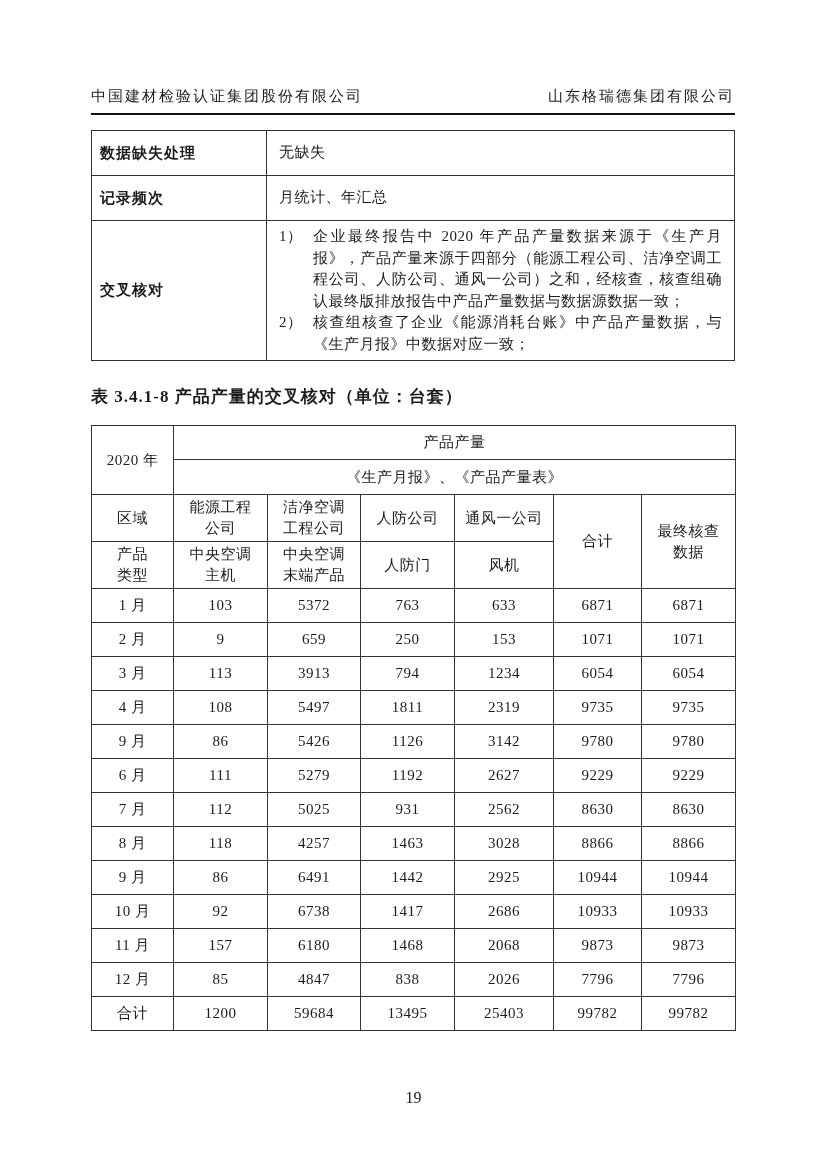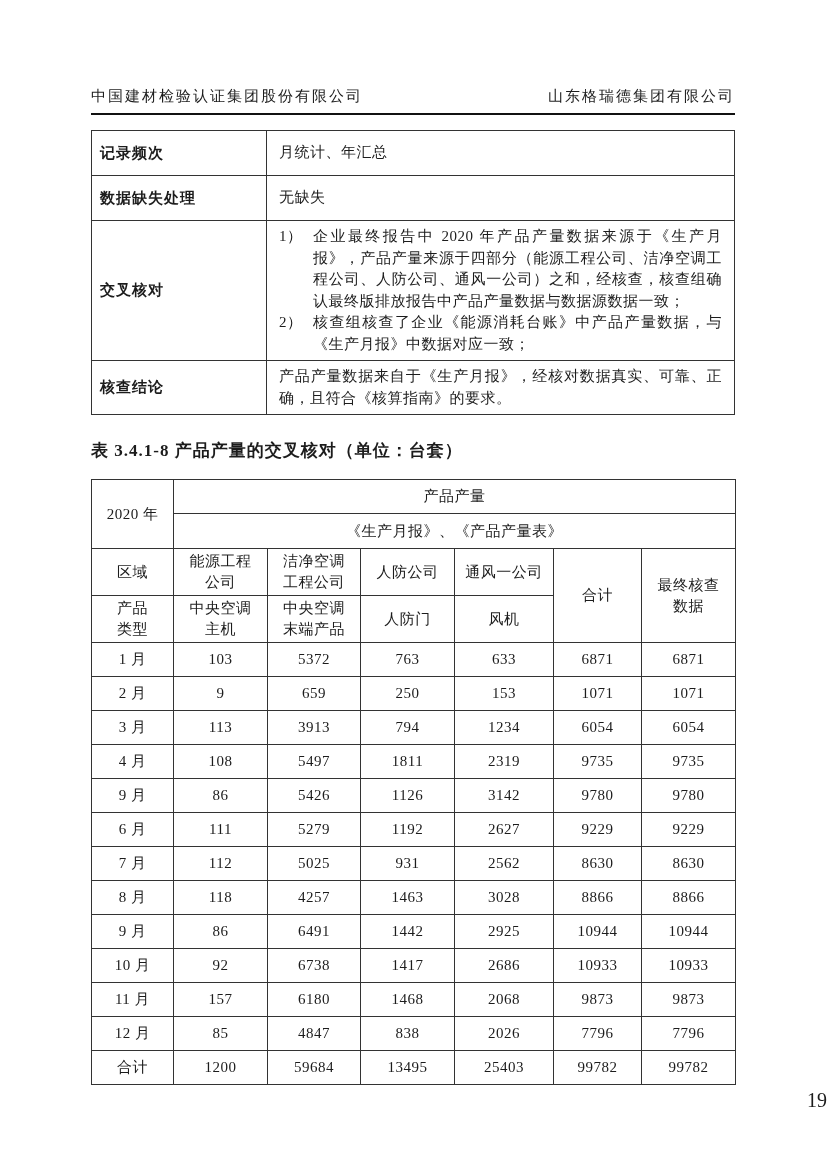--- a/index.html
+++ b/index.html
@@ -69,60 +69,56 @@
     padding:2px 2px;
   }
   .row-a td{height:29px;text-align:center;}
   .row-b td{height:30px;}
   .row-c td{height:41px;}
   .prod-table tbody td{height:29px;}
 
   
   .page-footer{
     position:absolute;left:0;top:1089px;width:827px;
-    text-align:right;font-size:20px;
+    text-align:center;font-size:16px;
   }
 </style>
 </head>
 <body>
 
 <div class="content">
 
   <div class="doc-header">
     <span>中国建材检验认证集团股份有限公司</span>
     <span>山东格瑞德集团有限公司</span>
   </div>
 
   <table class="info-table">
     <tbody>
         <tr class="row-short">
+      <td class="label-cell">数据缺失处理</td>
+      <td class="value-cell">无缺失</td>
+    </tr>
+    <tr class="row-short">
       <td class="label-cell">记录频次</td>
       <td class="value-cell">月统计、年汇总</td>
-    </tr>
-    <tr class="row-short">
-      <td class="label-cell">数据缺失处理</td>
-      <td class="value-cell">无缺失</td>
     </tr>
     <tr>
       <td class="label-cell">交叉核对</td>
       <td class="value-cell">
         <div class="cc-item">
           <span class="cc-marker">1）</span>
           <span class="cc-text">企业最终报告中 2020 年产品产量数据来源于《生产月报》，产品产量来源于四部分（能源工程公司、洁净空调工程公司、人防公司、通风一公司）之和，经核查，核查组确认最终版排放报告中产品产量数据与数据源数据一致；</span>
         </div>
         <div class="cc-item">
           <span class="cc-marker">2）</span>
           <span class="cc-text">核查组核查了企业《能源消耗台账》中产品产量数据，与《生产月报》中数据对应一致；</span>
         </div>
       </td>
     </tr>
-    <tr>
-      <td class="label-cell">核查结论</td>
-      <td class="value-cell">产品产量数据来自于《生产月报》，经核对数据真实、可靠、正确，且符合《核算指南》的要求。</td>
-    </tr>
   </tbody>
     </table>
 
   <div class="table-caption">表 3.4.1-8 产品产量的交叉核对（单位：台套）</div>
 
   <table class="prod-table">
     <colgroup>
       <col style="width:82px">
         <col style="width:94px">
         <col style="width:93px">

